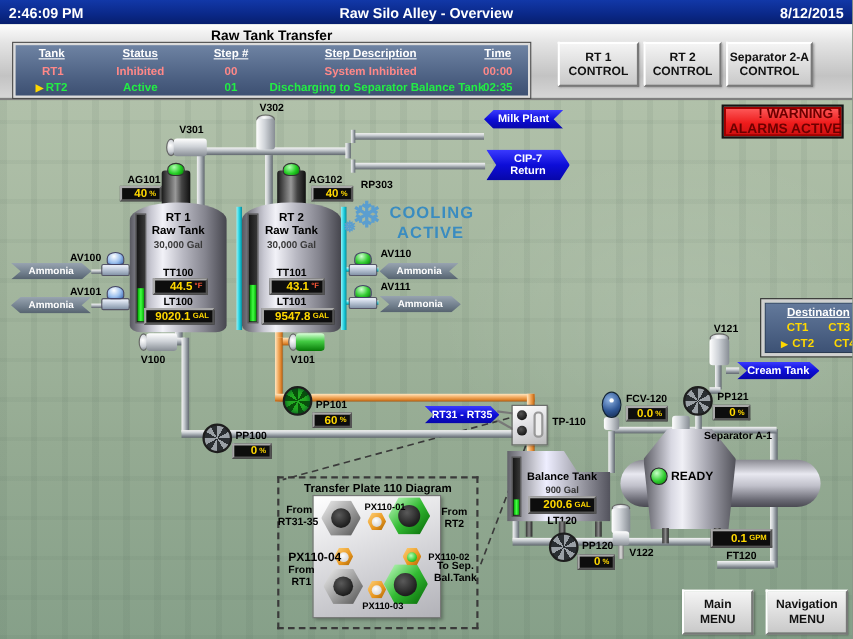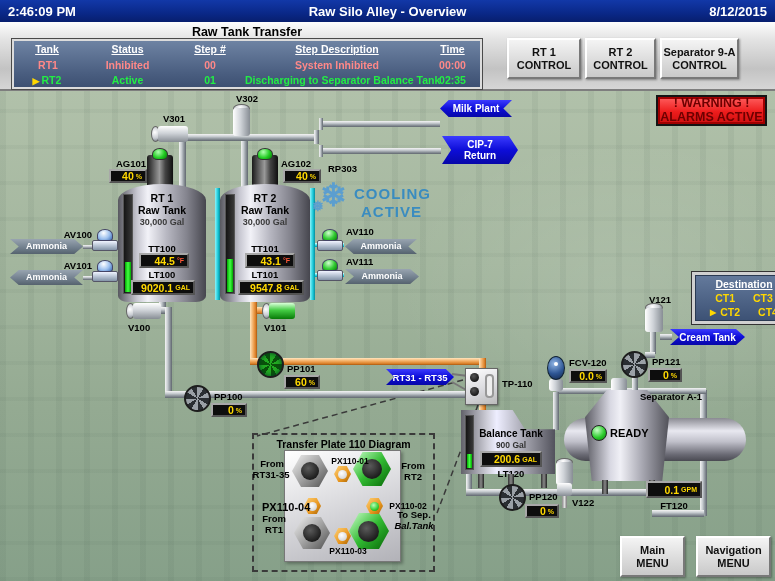--- a/index.html
+++ b/index.html
@@ -124,25 +124,25 @@
 
   <div class="abs cbtn" style="left:507px;top:38px;width:74px;height:41px;">
     <div>RT 1</div>
       <div>CONTROL</div>
   </div>
   <div class="abs cbtn" style="left:585px;top:38px;width:71px;height:41px;">
     <div>RT 2</div>
       <div>CONTROL</div>
   </div>
   <div class="abs cbtn" style="left:660px;top:38px;width:79px;height:41px;">
-    <div>Separator 9-A</div>
+    <div>Separator 2-A</div>
       <div>CONTROL</div>
   </div>
 
-  <div class="abs warnbox" style="left:656px;top:95px;width:111px;height:31px;">
+  <div class="abs warnbox" style="left:656px;top:95px;width:111px;height:31px;text-align:right;">
     <div>! WARNING !</div>
       <div>ALARMS ACTIVE</div>
   </div>
 
   <svg class="abs" style="left:0;top:0;" width="775" height="581">
     <line x1="463" y1="380" x2="257" y2="436" stroke="#3a3a3a" stroke-width="1.5" stroke-dasharray="6 4"></line>
     <line x1="478" y1="405" x2="437" y2="513" stroke="#3a3a3a" stroke-width="1.5" stroke-dasharray="6 4"></line>
     <line x1="452" y1="374" x2="468" y2="376" stroke="#777" stroke-width="2"></line>
     <line x1="452" y1="382" x2="468" y2="391" stroke="#777" stroke-width="2"></line>
   </svg>
@@ -405,21 +405,21 @@
   <div class="pxin wht" style="left:338px;top:532px;width:9px;height:9px;"></div>
   <div class="abs pxhex" style="left:304px;top:498px;width:17px;height:16px;"></div>
   <div class="pxin wht" style="left:308px;top:502px;width:9px;height:9px;"></div>
   <div class="abs lbl c" style="left:254px;top:458px;width:36px;">From</div>
   <div class="abs lbl c" style="left:248px;top:469px;width:46px;">RT31-35</div>
   <div class="abs lbl c" style="left:394px;top:460px;width:38px;">From</div>
   <div class="abs lbl c" style="left:394px;top:471px;width:38px;">RT2</div>
   <div class="abs lbl c" style="left:256px;top:513px;width:36px;">From</div>
   <div class="abs lbl c" style="left:256px;top:524px;width:36px;">RT1</div>
   <div class="abs lbl c" style="left:392px;top:509px;width:44px;">To Sep.</div>
-  <div class="abs lbl c" style="left:390px;top:520px;width:48px;font-style:italic;">Bal.Tank</div>
+  <div class="abs lbl c" style="left:390px;top:520px;width:48px;">Bal.Tank</div>
   <div class="abs lbl c" style="left:327px;top:456px;width:46px;font-size:8.5px;">PX110-01</div>
   <div class="abs lbl c" style="left:385px;top:501px;width:46px;font-size:8.5px;">PX110-02</div>
   <div class="abs lbl c" style="left:325px;top:546px;width:46px;font-size:8.5px;">PX110-03</div>
   <div class="abs lbl r" style="left:262px;top:501px;width:40px;font-size:11px;">PX110-04</div>
 
   <div class="abs cbtn" style="left:620px;top:536px;width:65px;height:41px;">
     <div>Main</div>
       <div>MENU</div>
   </div>
   <div class="abs cbtn" style="left:696px;top:536px;width:75px;height:41px;">

